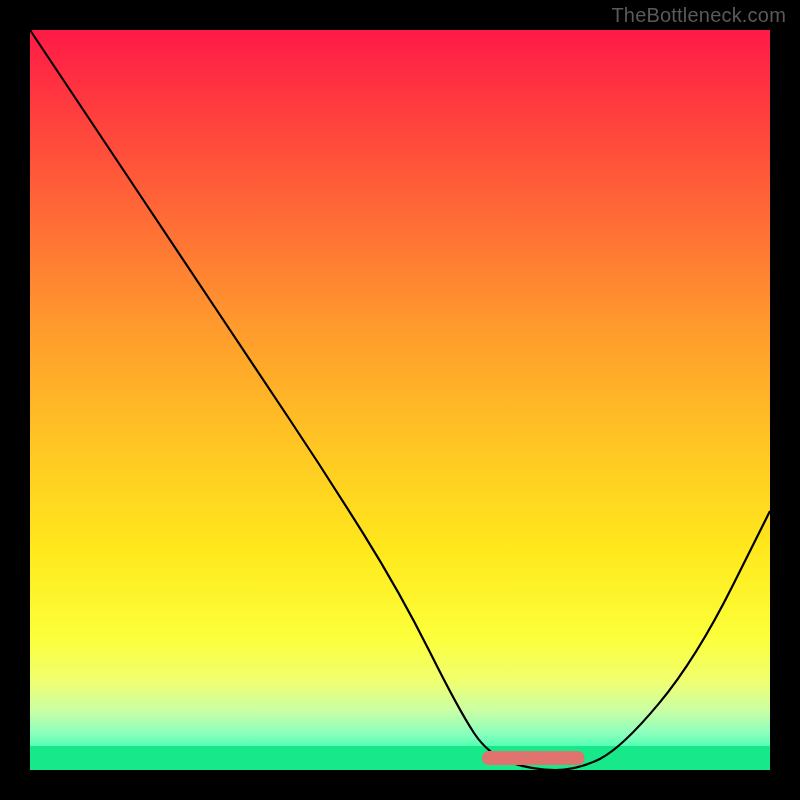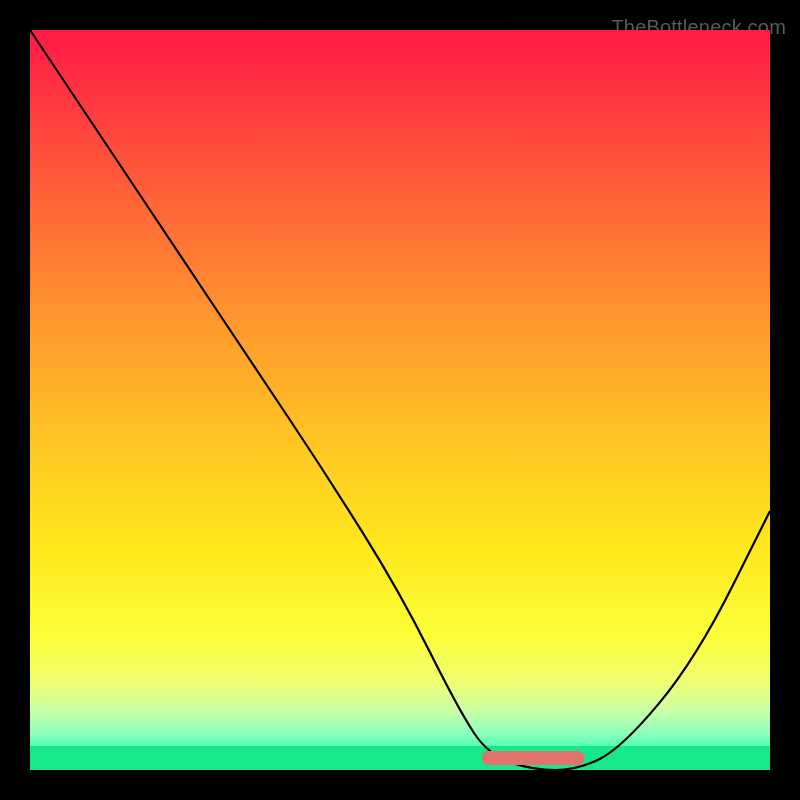--- a/index.html
+++ b/index.html
@@ -12,21 +12,21 @@
     overflow: hidden;
   }
   .stage {
     position: relative;
     width: 800px;
     height: 800px;
     background: #000;
   }
   .watermark {
     position: absolute;
-    top: 16px;
+    top: 4px;
     right: 14px;
     color: #5a5a5a;
     font-size: 20px;
     font-weight: 500;
     letter-spacing: 0.2px;
     user-select: none;
     text-align: center;
   }
   
   .plot {

